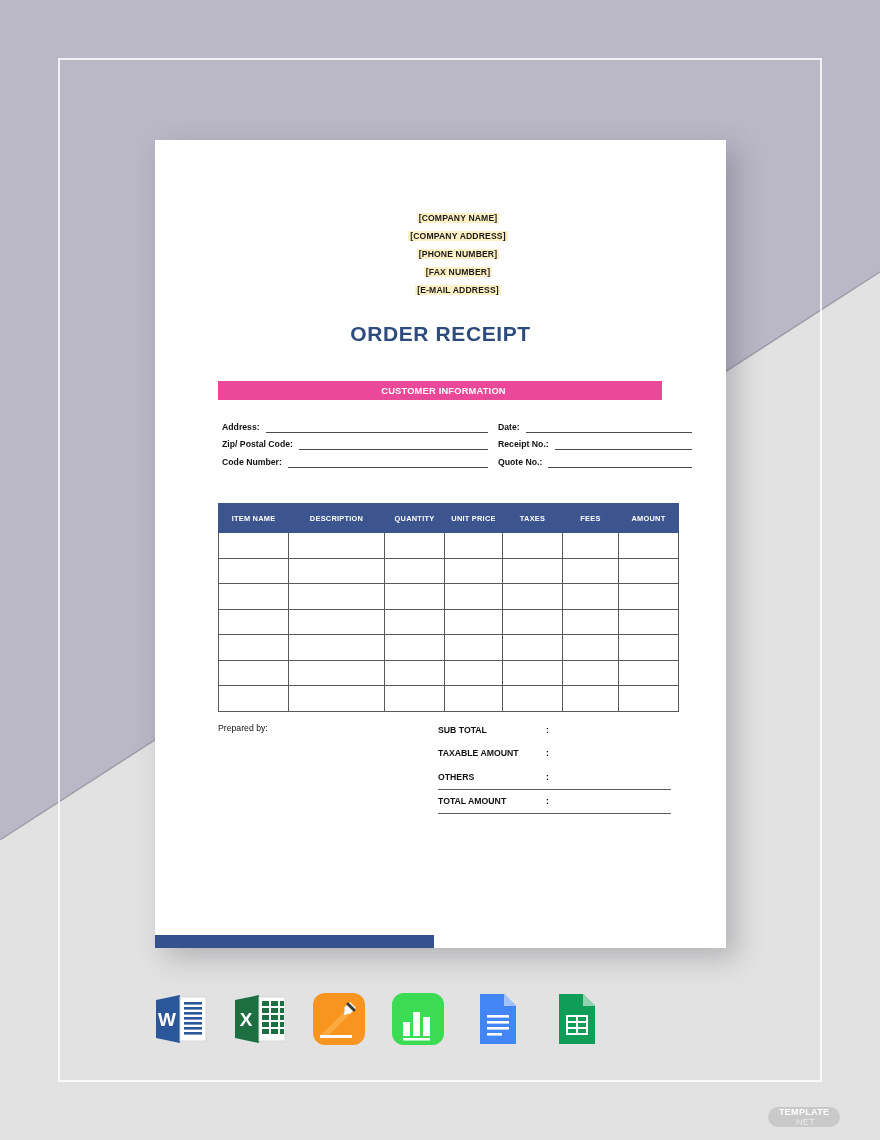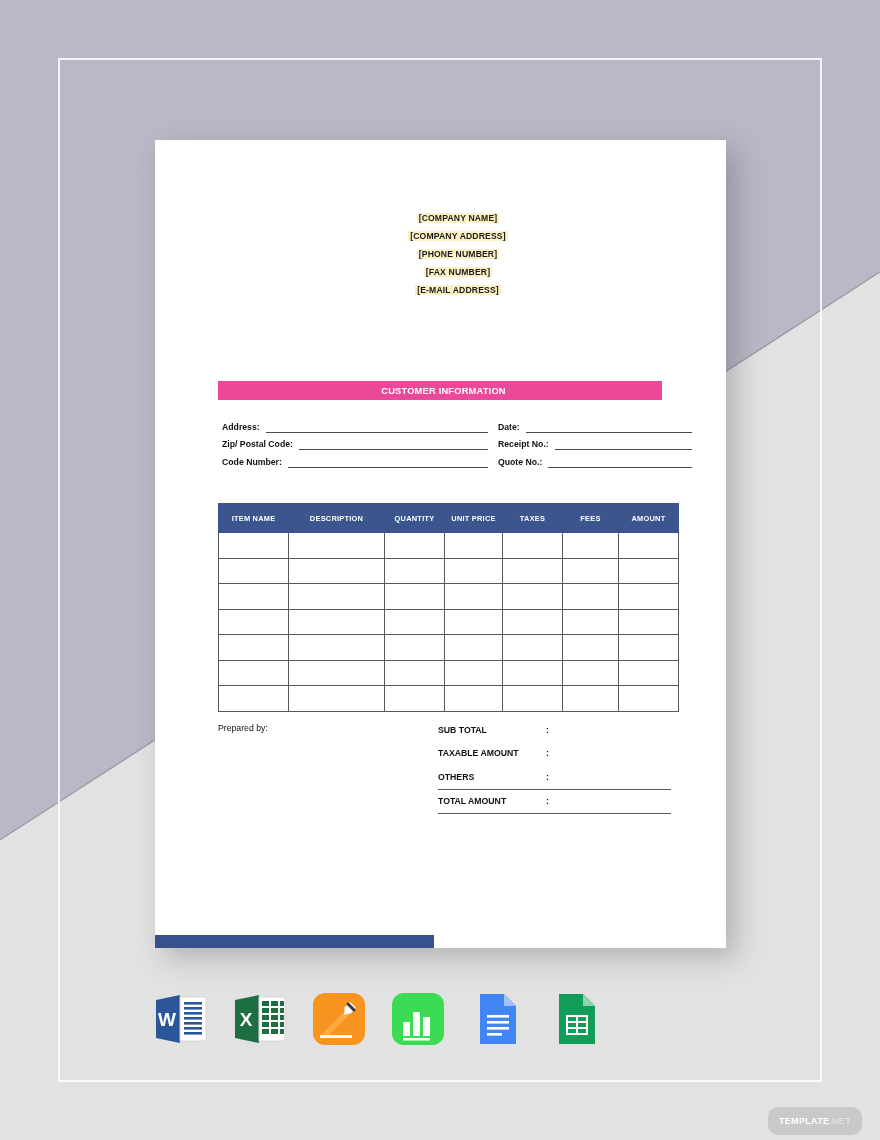--- a/index.html
+++ b/index.html
@@ -232,27 +232,28 @@
     position: relative;
     flex: 0 0 auto;
   }
   .app-icon svg { display: block; width: 62px; height: 62px; }
 
   
   #watermark {
     position: absolute;
     left: 768px;
     top: 1107px;
-    height: 28px;
+    height: 20px;
     padding: 0 11px;
     border-radius: 10px;
     background: #c9c9c9;
     display: flex;
     align-items: center;
     justify-content: center;
+    flex-direction: column;
   }
   #watermark .wm-strong {
     color: #ffffff;
     font-size: 9px;
     font-weight: bold;
     letter-spacing: 0.3px;
   }
   #watermark .wm-light {
     color: #eaeaea;
     font-size: 9px;
@@ -273,20 +274,21 @@
 <div id="page">
 
   <div class="letterhead">
     <div class="lh-line"><span>[COMPANY NAME]</span></div>
     <div class="lh-line"><span>[COMPANY ADDRESS]</span></div>
     <div class="lh-line"><span>[PHONE NUMBER]</span></div>
     <div class="lh-line"><span>[FAX NUMBER]</span></div>
     <div class="lh-line"><span>[E-MAIL ADDRESS]</span></div>
   </div>
 
+  <div class="doc-title">ORDER RECEIPT</div>
 
   <div class="section-band">
     <span class="band-text">CUSTOMER INFORMATION</span>
   </div>
 
   <div class="cust-info">
     <div class="ci-col left">
       <div class="ci-row">
         <span class="ci-label">Address:</span>
         <span class="ci-line"></span>

